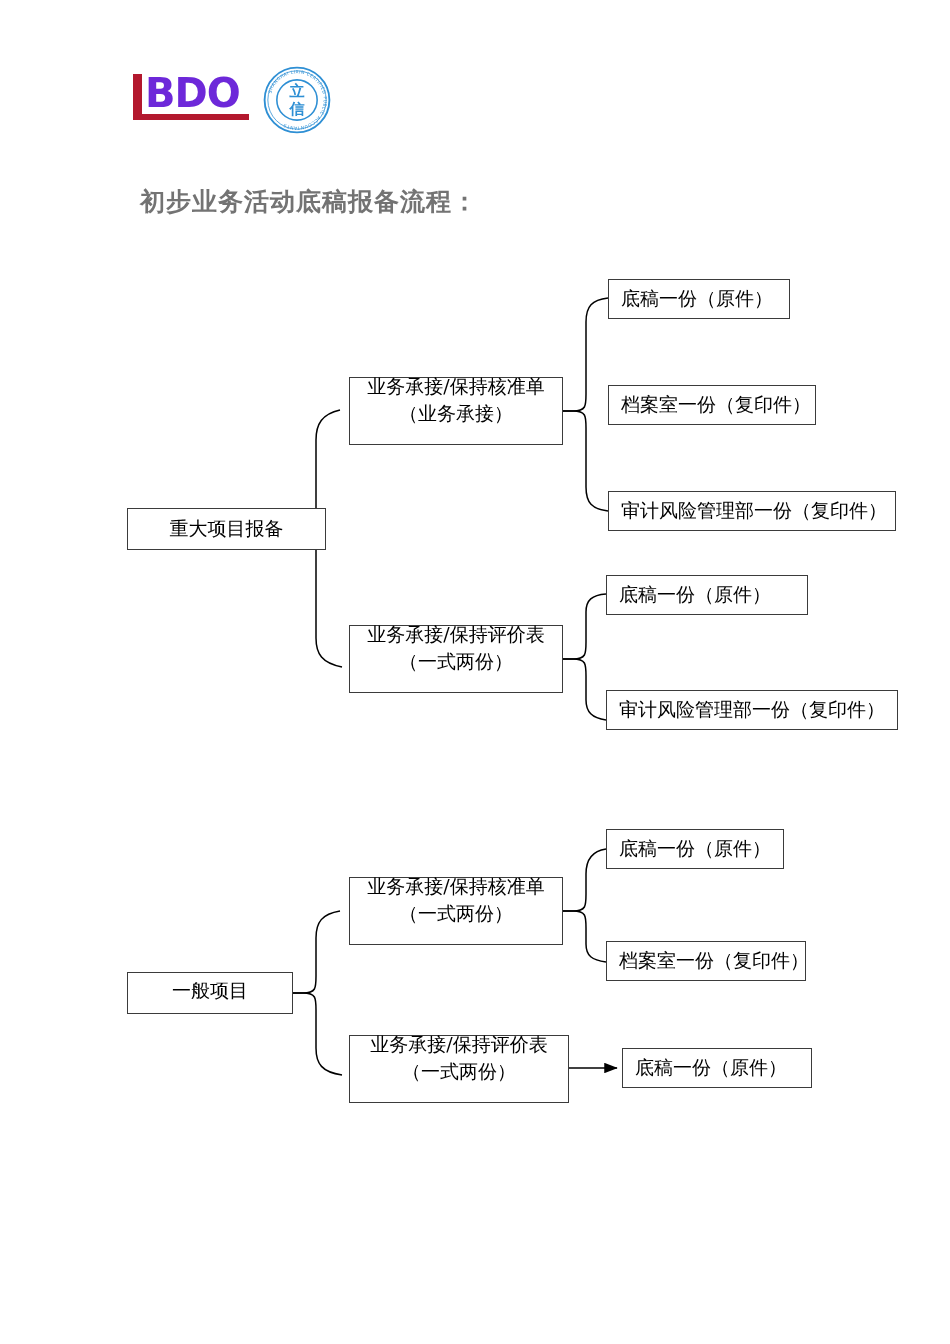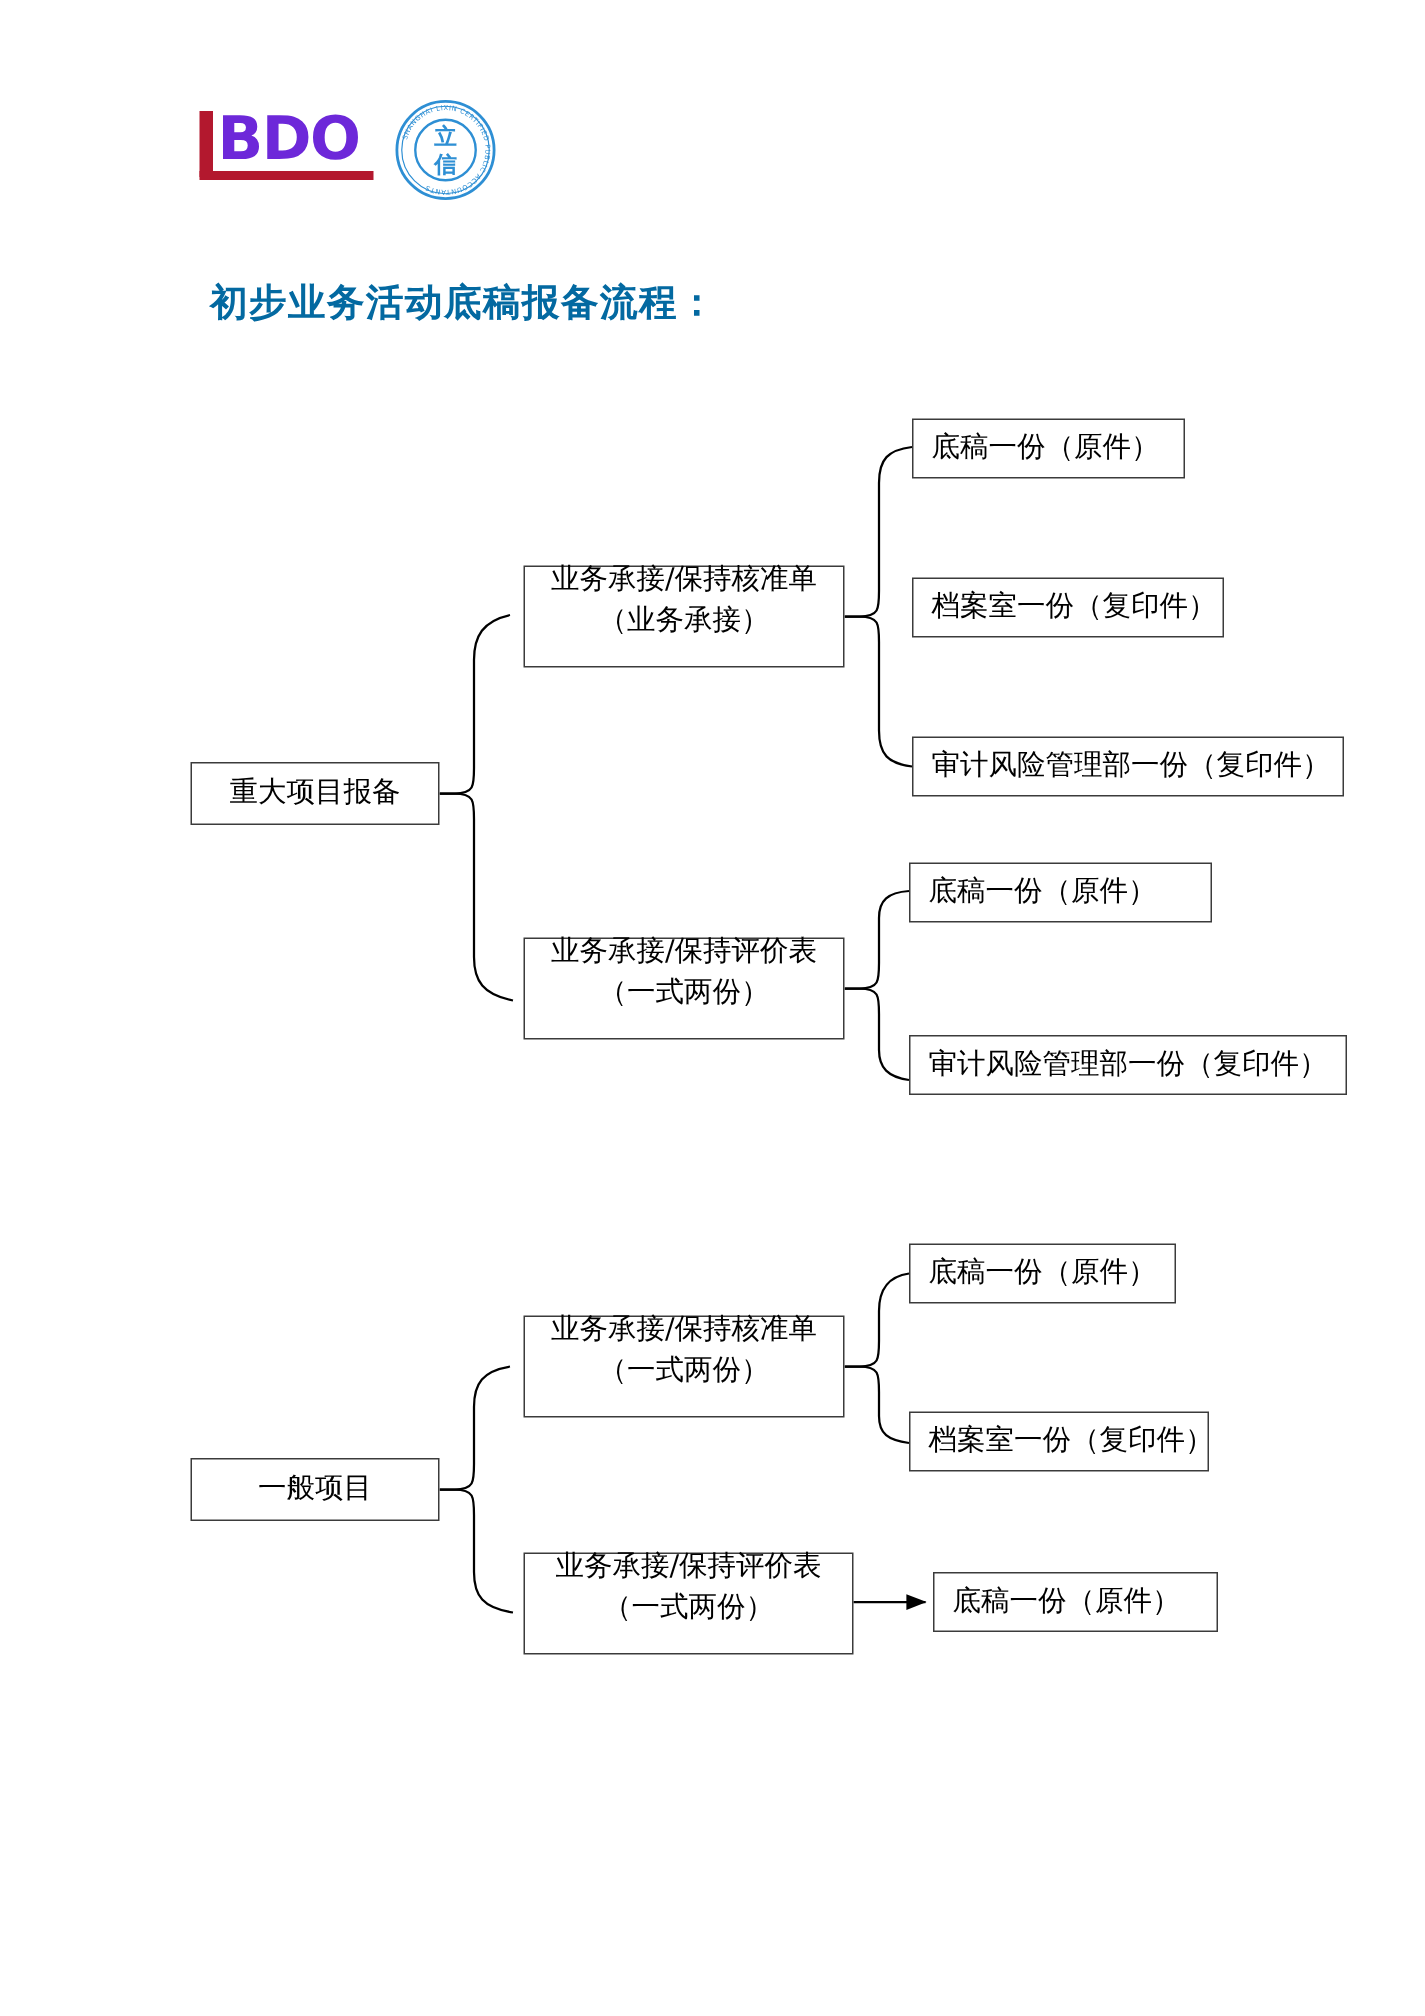--- a/index.html
+++ b/index.html
@@ -66,21 +66,21 @@
     height: 72px;
   }
 
   
   #doc-title {
     position: absolute;
     left: 140px;
     top: 185px;
     font-size: 25px;
     font-weight: 700;
-    color: #0369a1;
+    color: #737373;
     letter-spacing: 1px;
     white-space: nowrap;
   }
 
   
   .node {
     position: absolute;
     box-sizing: border-box;
     border: 1.4px solid #3b3b3b;
     background: #ffffff;
@@ -187,21 +187,21 @@
              L 586,874
              C 586,860 592,851 606,849"></path>
     <path d="M 563,911 L 573,911
              C 586,911 586,916 586,928
              L 586,944
              C 586,956 592,960 606,962"></path>
 
     <line x1="568" y1="1068" x2="617" y2="1068" marker-end="url(#arrowhead)"></line>
   </svg>
 
-  <div class="node" style="left:127px; top:508px; width:166px; height:42px;">
+  <div class="node" style="left:127px; top:508px; width:199px; height:42px;">
     <span class="ln">重大项目报备</span>
   </div>
 
   <div class="node two-line" style="left:349px; top:377px; width:214px; height:68px; flex-direction:column;">
     <span class="ln">业务承接/保持核准单</span>
     <span class="ln">（业务承接）</span>
   </div>
 
   <div class="node two-line" style="left:349px; top:625px; width:214px; height:68px; flex-direction:column;">
     <span class="ln">业务承接/保持评价表</span>
@@ -221,21 +221,21 @@
   </div>
 
   <div class="node" style="left:606px; top:575px; width:202px; height:40px; justify-content:flex-start; padding-left:12px;">
     <span class="ln">底稿一份（原件）</span>
   </div>
 
   <div class="node" style="left:606px; top:690px; width:292px; height:40px; justify-content:flex-start; padding-left:12px;">
     <span class="ln">审计风险管理部一份（复印件）</span>
   </div>
 
-  <div class="node" style="left:127px; top:972px; width:166px; height:42px;">
+  <div class="node" style="left:127px; top:972px; width:166px; height:42px;font-family:Liberation Mono, monospace;">
     <span class="ln">一般项目</span>
   </div>
 
   <div class="node two-line" style="left:349px; top:877px; width:214px; height:68px; flex-direction:column;">
     <span class="ln">业务承接/保持核准单</span>
     <span class="ln">（一式两份）</span>
   </div>
 
   <div class="node two-line" style="left:349px; top:1035px; width:220px; height:68px; flex-direction:column;">
     <span class="ln">业务承接/保持评价表</span>

